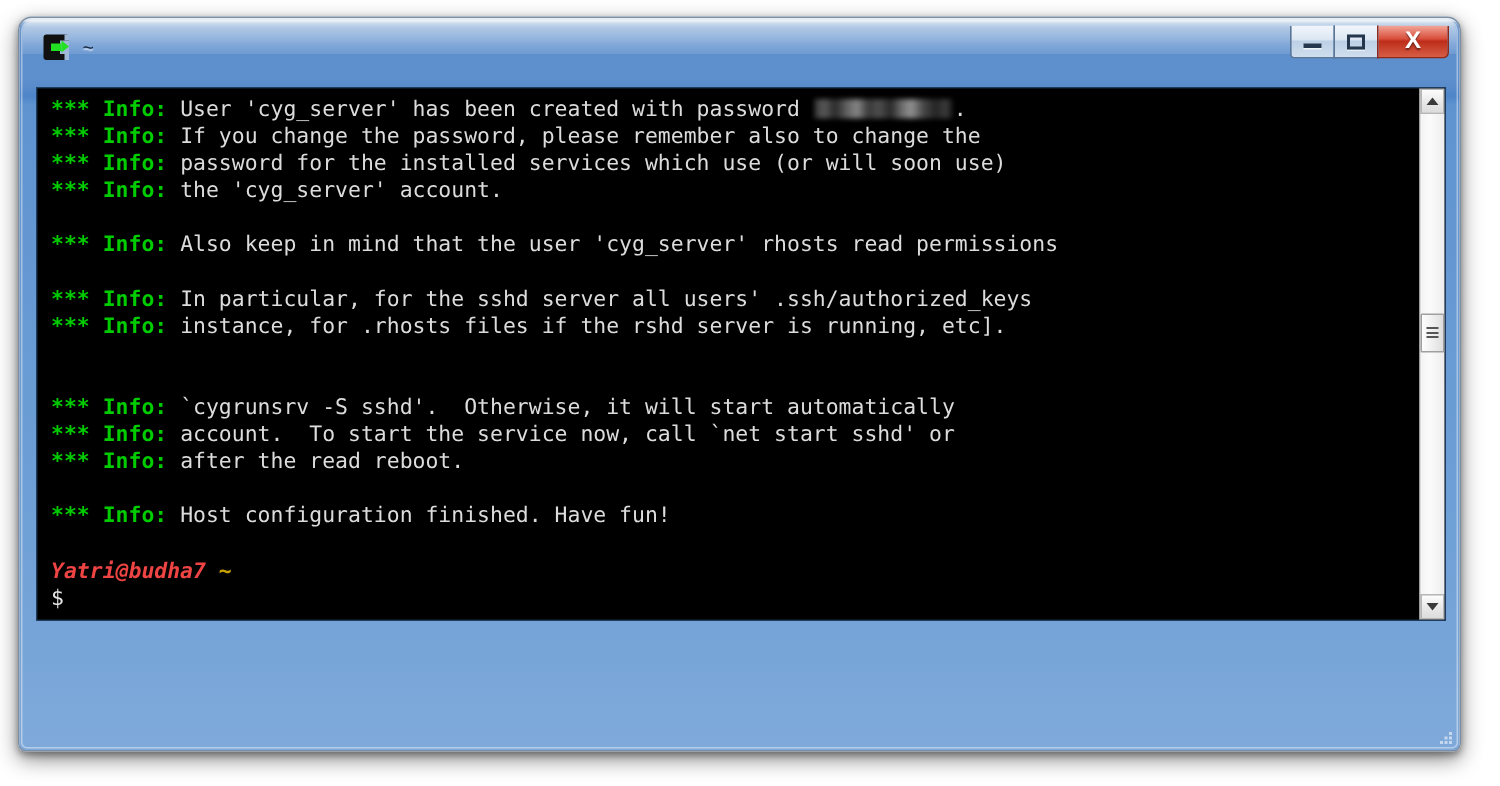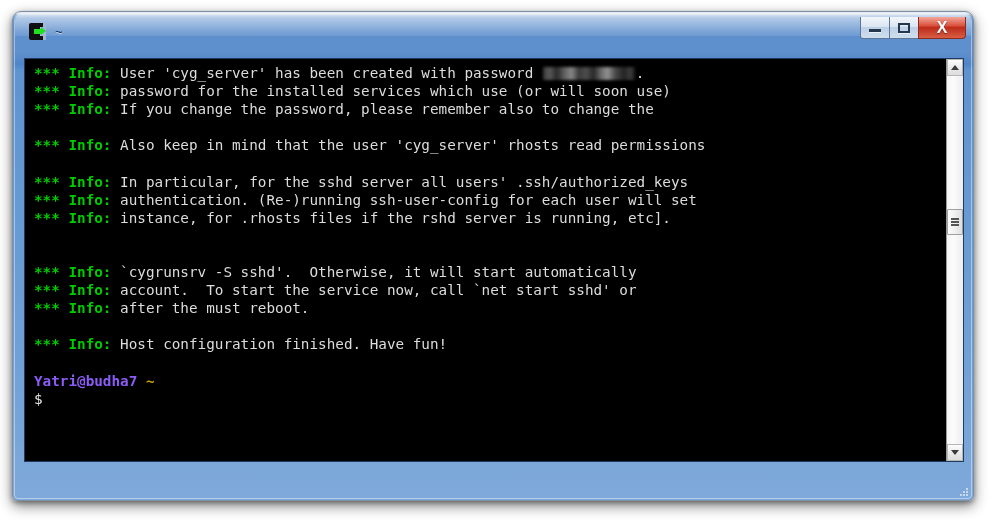--- a/index.html
+++ b/index.html
@@ -202,21 +202,21 @@
     line-height: 16px;
     text-shadow: 0 1px 1px rgba(0,0,0,0.45);
   }
 
   
   #client {
     position: absolute;
     left: 11px;
     top: 46px;
     width: 940px;
-    height: 404px;
+    height: 356px;
     background: #000000;
     border: 1px solid #1f3c5e;
     box-sizing: border-box;
     display: flex;
     overflow: hidden;
   }
 
   #terminal {
     position: relative;
     flex: 1 1 auto;
@@ -230,21 +230,21 @@
     font-size: 14.3px;
     line-height: 18.1px;
     white-space: pre;
     color: #d8d8d8;
     letter-spacing: 0px;
   }
   .tline.blank { color: transparent; }
   .stars { color: #00cc00; font-weight: bold; }
   .info  { color: #00cc00; font-weight: bold; }
   .msg   { color: #dcdcdc; }
-  .phost { color: #8b5cf6; font-weight: bold; }
+  .phost { color: #ef4444; font-weight: bold; font-style: italic; }
   .ptilde{ color: #c8a000; font-weight: bold; }
   .pdollar { color: #e6e6e6; }
 
   
   .redact {
     display: inline-block;
     width: 92px;
     height: 13px;
     vertical-align: -2px;
     margin: 0 1px;
@@ -361,33 +361,33 @@
           <div class="winbtn close">
             <span class="glyph-close">X</span>
           </div>
         </div>
       </div>
 
       <div id="client">
 
         <div id="terminal">
             <div class="tline"><span class="stars">*** </span><span class="info">Info: </span><span class="msg">User 'cyg_server' has been created with password </span><span class="redact"></span><span class="msg">.</span></div>
+            <div class="tline"><span class="stars">*** </span><span class="info">Info: </span><span class="msg">If you change the password, please remember also to change the</span></div>
             <div class="tline"><span class="stars">*** </span><span class="info">Info: </span><span class="msg">password for the installed services which use (or will soon use)</span></div>
-            <div class="tline"><span class="stars">*** </span><span class="info">Info: </span><span class="msg">If you change the password, please remember also to change the</span></div>
+            <div class="tline"><span class="stars">*** </span><span class="info">Info: </span><span class="msg">the 'cyg_server' account.</span></div>
             <div class="tline blank">&nbsp;</div>
             <div class="tline"><span class="stars">*** </span><span class="info">Info: </span><span class="msg">Also keep in mind that the user 'cyg_server' rhosts read permissions</span></div>
             <div class="tline blank">&nbsp;</div>
             <div class="tline"><span class="stars">*** </span><span class="info">Info: </span><span class="msg">In particular, for the sshd server all users' .ssh/authorized_keys</span></div>
-            <div class="tline"><span class="stars">*** </span><span class="info">Info: </span><span class="msg">authentication. (Re-)running ssh-user-config for each user will set</span></div>
             <div class="tline"><span class="stars">*** </span><span class="info">Info: </span><span class="msg">instance, for .rhosts files if the rshd server is running, etc].</span></div>
             <div class="tline blank">&nbsp;</div>
             <div class="tline blank">&nbsp;</div>
             <div class="tline"><span class="stars">*** </span><span class="info">Info: </span><span class="msg">`cygrunsrv -S sshd'.  Otherwise, it will start automatically</span></div>
             <div class="tline"><span class="stars">*** </span><span class="info">Info: </span><span class="msg">account.  To start the service now, call `net start sshd' or</span></div>
-            <div class="tline"><span class="stars">*** </span><span class="info">Info: </span><span class="msg">after the must reboot.</span></div>
+            <div class="tline"><span class="stars">*** </span><span class="info">Info: </span><span class="msg">after the read reboot.</span></div>
             <div class="tline blank">&nbsp;</div>
             <div class="tline"><span class="stars">*** </span><span class="info">Info: </span><span class="msg">Host configuration finished. Have fun!</span></div>
             <div class="tline blank">&nbsp;</div>
             <div class="tline"><span class="phost">Yatri@budha7 </span><span class="ptilde">~</span></div>
             <div class="tline"><span class="pdollar">$</span></div>
           </div>
 
         <div id="scrollbar">
           <div class="track"></div>
           <div class="sb-btn up">

